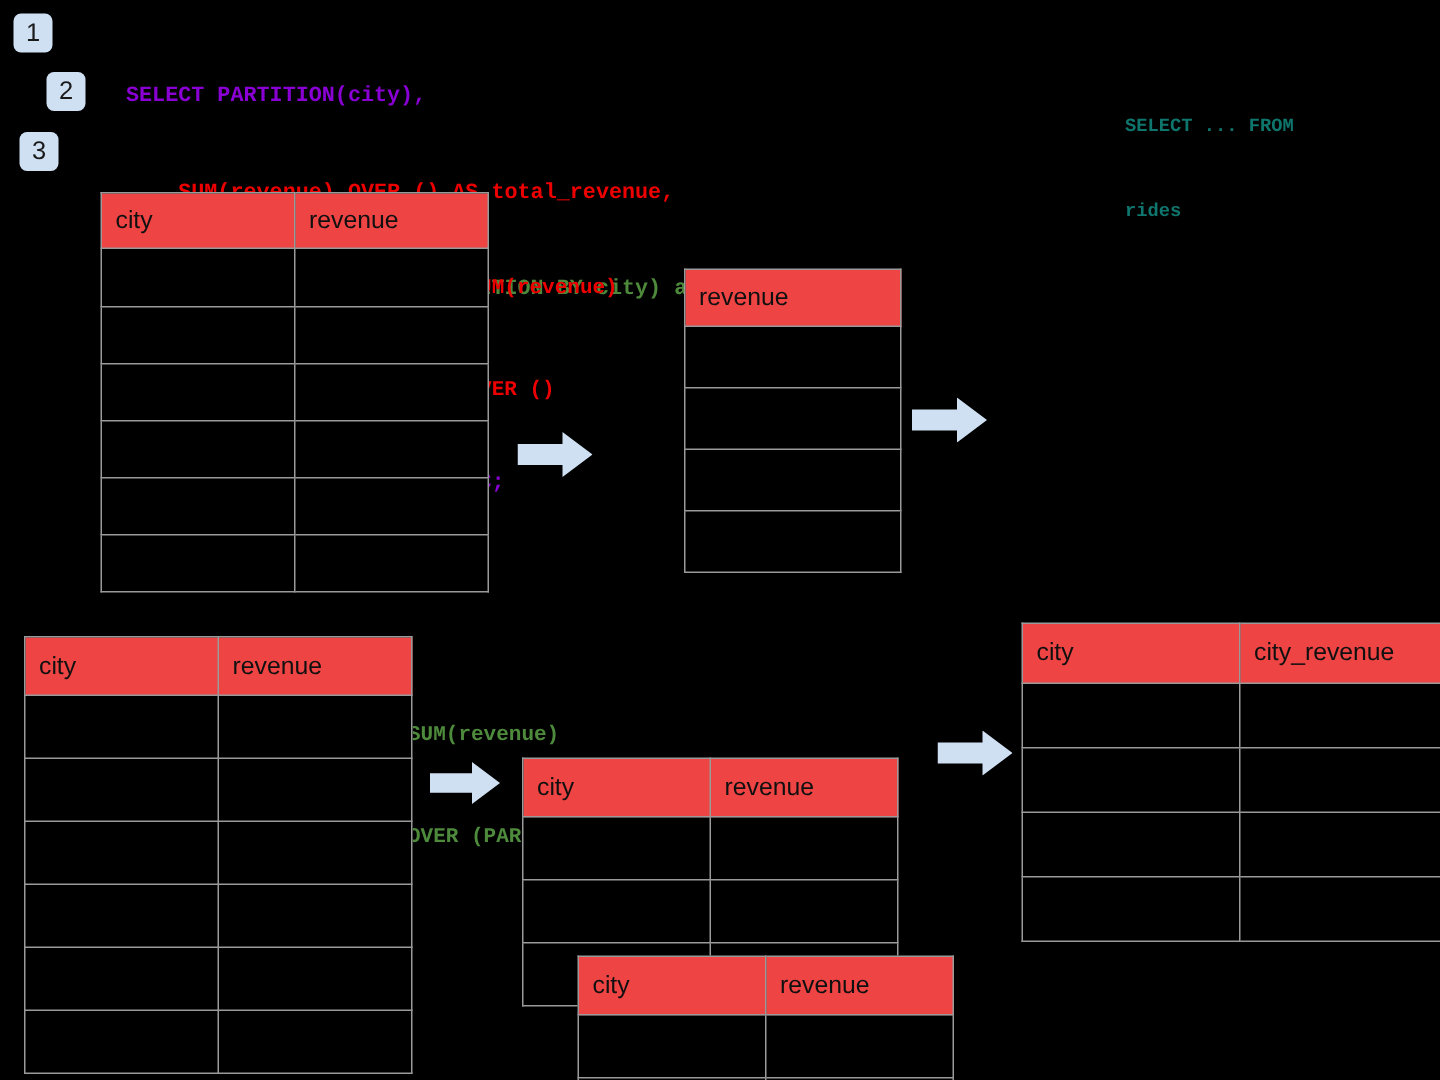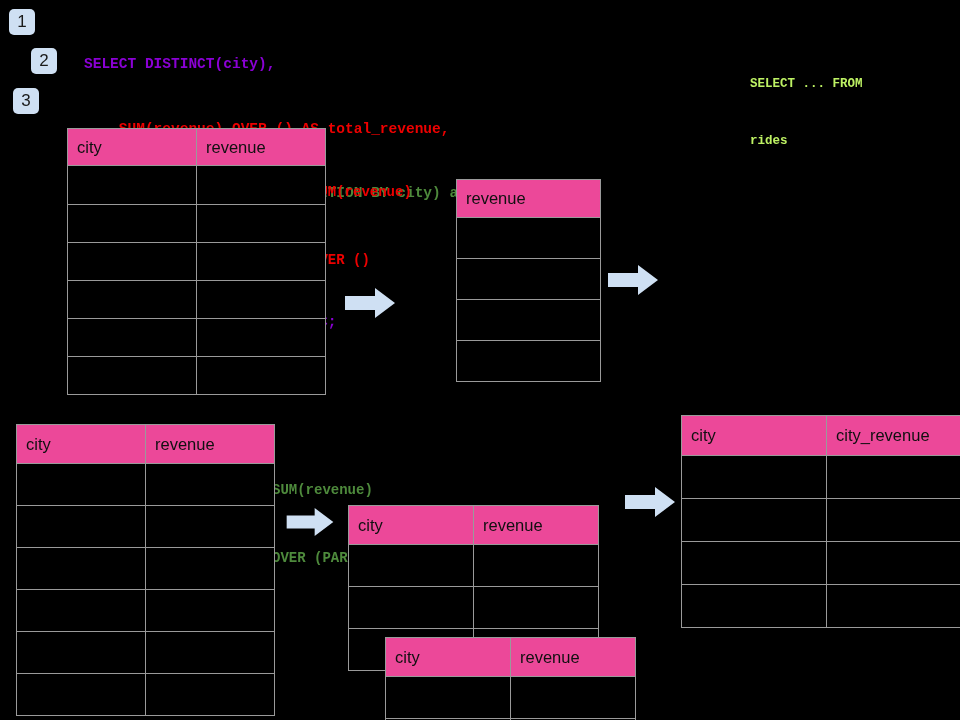--- a/index.html
+++ b/index.html
@@ -69,21 +69,21 @@
     table-layout: fixed;
     background: #000000;
     border: 1px solid #9a9a9a;
   }
   .tbl td {
     border: 1px solid #9a9a9a;
     padding: 0;
     background: #000000;
   }
   .tbl td.hdr {
-    background: #ec4899;
+    background: #ef4444;
     color: #101010;
     font-family: "Liberation Sans", sans-serif;
     font-size: 16.5px;
     padding: 0 0 0 9px;
     vertical-align: middle;
   }
 
   
   .arrow {
     position: absolute;
@@ -92,28 +92,28 @@
 </head>
 <body>
 
 <div id="stage">
 
   <div class="step-badge" style="left:9px;  top:9px;">1</div>
   <div class="step-badge" style="left:31px; top:48px;">2</div>
   <div class="step-badge" style="left:13px; top:88px;">3</div>
 
   <div class="sql-block" style="left:84px; top:11px;">
-    <div class="sql-line" style="color:#8a00d4">SELECT DISTINCT(city),</div>
+    <div class="sql-line" style="color:#8a00d4">SELECT PARTITION(city),</div>
     <div class="sql-line" style="color:#ee0000">    SUM(revenue) OVER () AS total_revenue,</div>
     <div class="sql-line" style="color:#4e8a3c">    SUM(revenue) OVER (PARTITION BY city) as city_revenue</div>
     <div class="sql-line" style="color:#8a00d4">  FROM rides</div>
     <div class="sql-line" style="color:#8a00d4">  ORDER by city_revenue DESC;</div>
   </div>
 
-  <div class="side-note" style="left:750px; top:37px; color:#bef264;">
+  <div class="side-note" style="left:750px; top:37px; color:#0f766e;">
     <div>SELECT ... FROM</div>
     <div>rides</div>
   </div>
 
   <div class="annot" style="left:311px; top:136px; color:#ee0000;">
     <div>SUM(revenue)</div>
     <div>OVER ()</div>
   </div>
 
   <div class="annot" style="left:272px; top:434px; color:#4e8a3c;">

